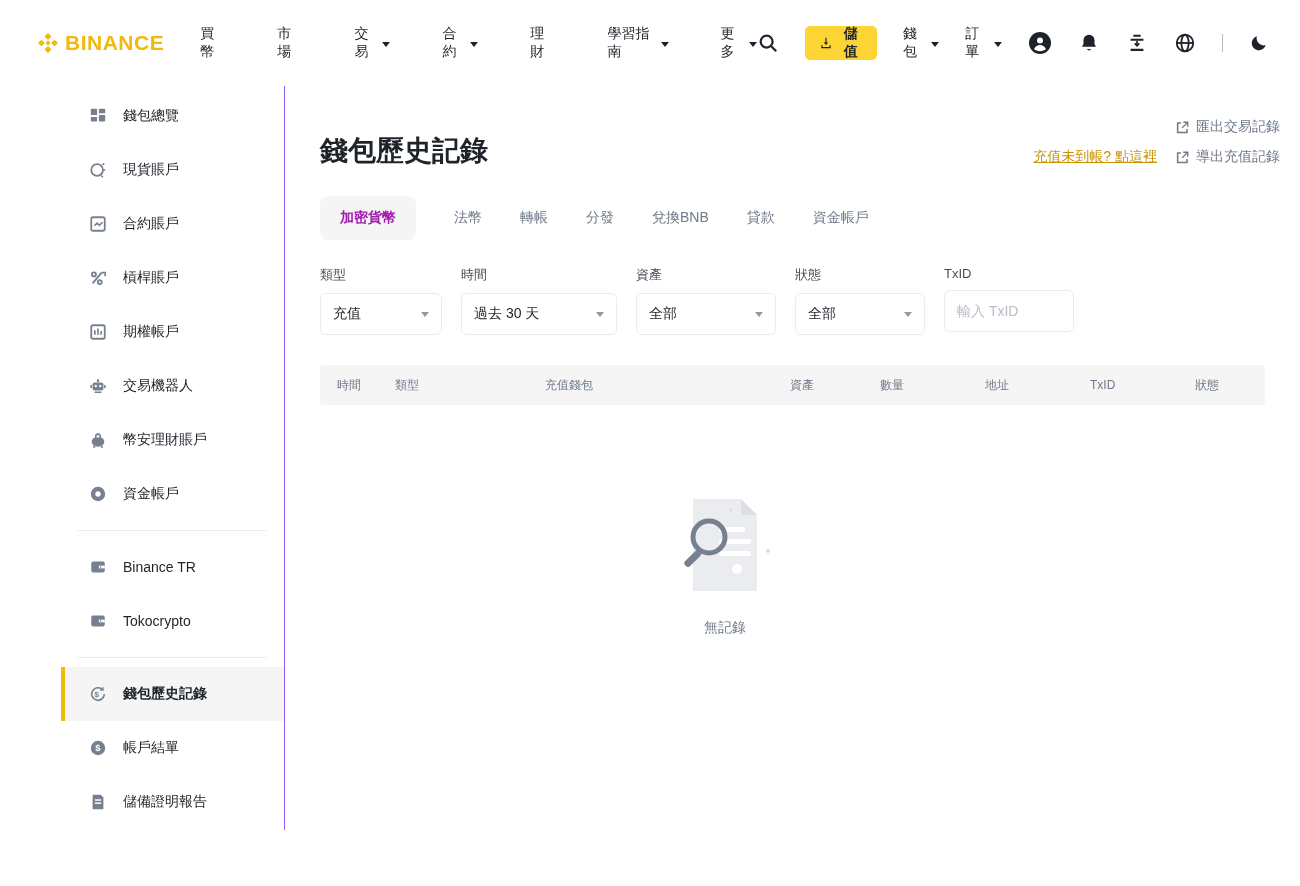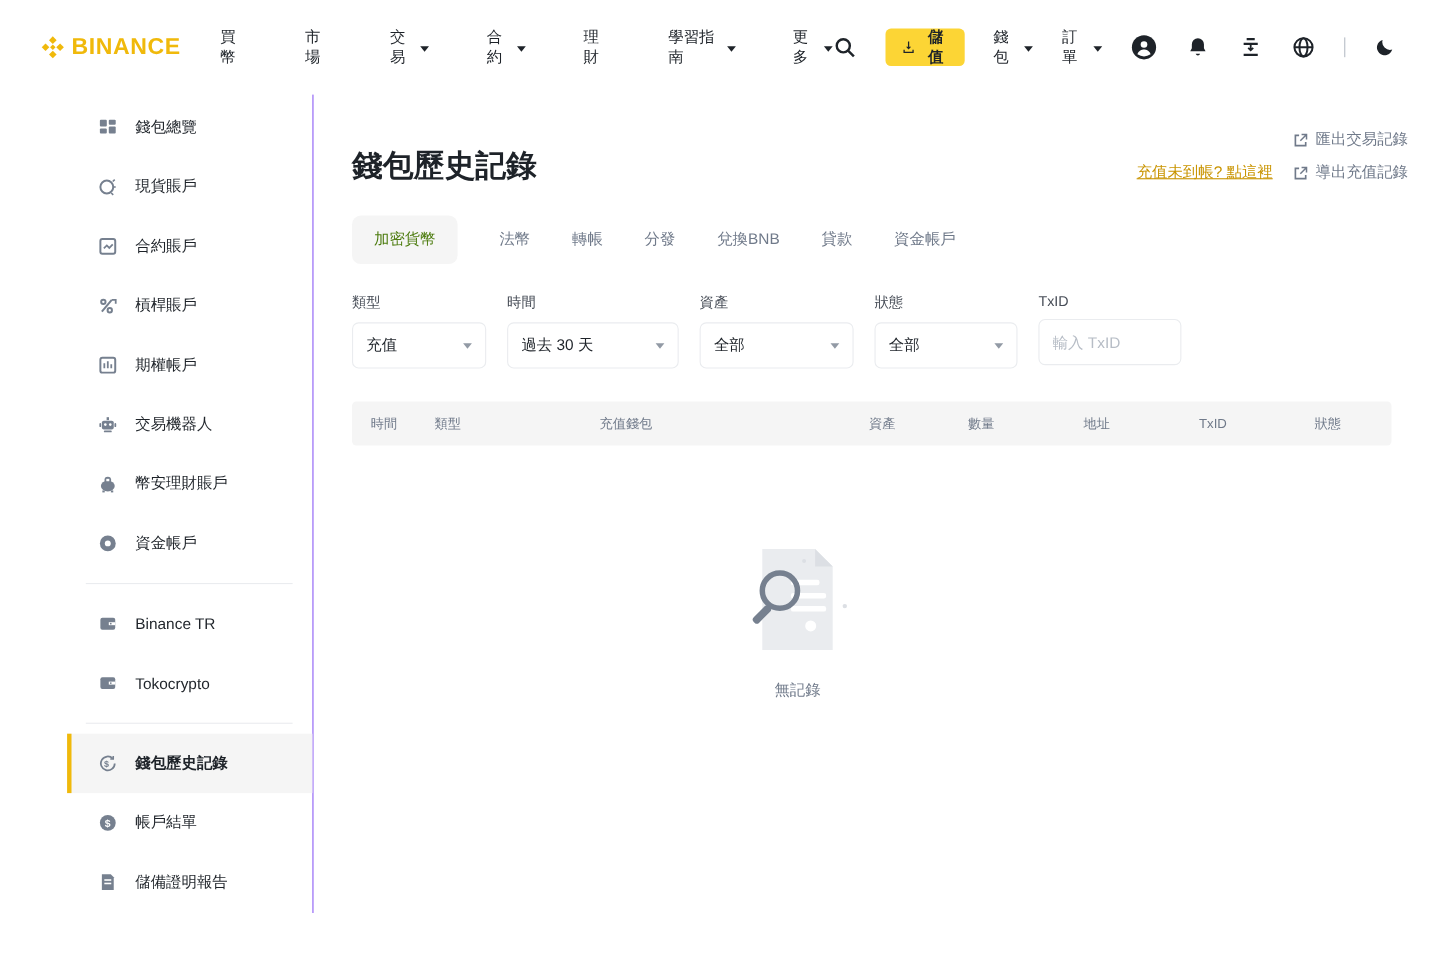--- a/index.html
+++ b/index.html
@@ -31,21 +31,21 @@
   .main { flex:1; padding:28px 20px 0 35px; }
   .title-row { display:flex; align-items:flex-start; }
   .page-title { font-size:28px; font-weight:700; margin-top:18px; }
   .links-col { margin-left:auto; display:flex; flex-direction:column; align-items:flex-end; gap:12px; padding-top:4px; }
   .link-line { display:flex; align-items:center; gap:18px; }
   .gray-link { display:flex; align-items:center; gap:6px; font-size:14px; color:#707A8A; text-decoration:none; cursor:pointer; }
   .gold-link { font-size:14px; color:#C99400; text-decoration:underline; cursor:pointer; }
 
   .tabs { display:flex; align-items:center; gap:38px; margin-top:26px; }
   .tab { font-size:14px; color:#707A8A; cursor:pointer; padding:13px 0; }
-  .tab.active { background:#F5F5F5; border-radius:8px; padding:13px 20px; color:#4d7c0f; font-weight:400; }
+  .tab.active { background:#F5F5F5; border-radius:8px; padding:13px 20px; color:#a21caf; font-weight:700; }
 
   .filters { display:flex; gap:19px; margin-top:26px; }
   .fgroup { display:flex; flex-direction:column; gap:9px; }
   .flabel { font-size:13px; color:#474D57; }
   .fbox { height:42px; border:1px solid #EAECEF; border-radius:6px; display:flex; align-items:center; justify-content:space-between; padding:0 12px; font-size:14px; color:#1E2329; cursor:pointer; background:#fff; }
   .fbox .dcaret { width:0; height:0; border-left:4px solid transparent; border-right:4px solid transparent; border-top:5px solid #929AA5; }
   .w-type{width:122px} .w-time{width:156px} .w-asset{width:140px} .w-status{width:130px}
   .txid-input { width:130px; height:42px; border:1px solid #EAECEF; border-radius:6px; padding:0 12px; font-size:14px; color:#1E2329; outline:none; font-family:inherit; }
   .txid-input::placeholder { color:#B7BDC6; }
 

